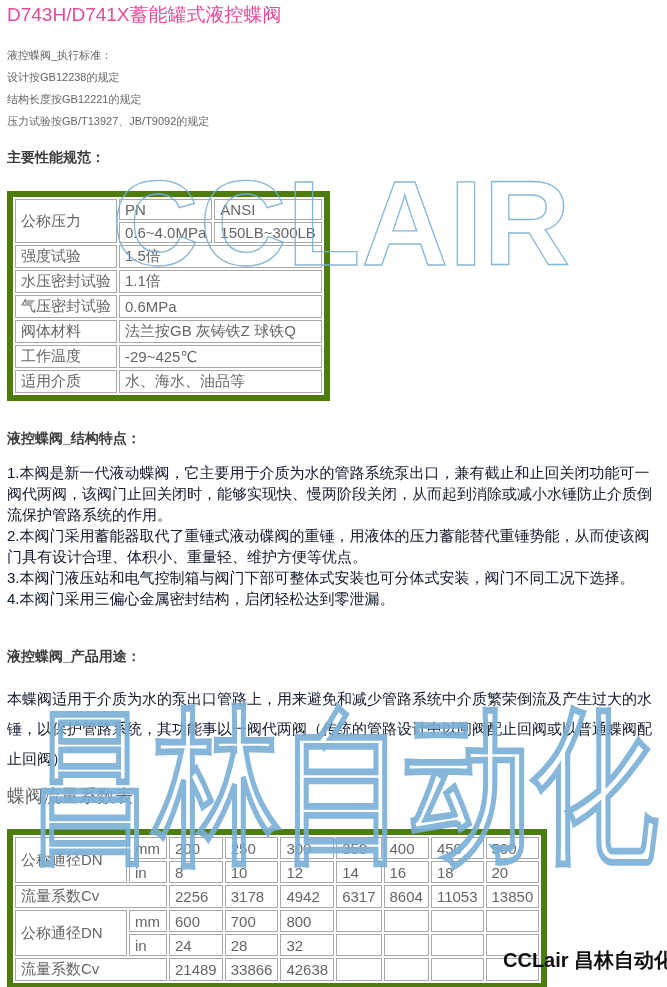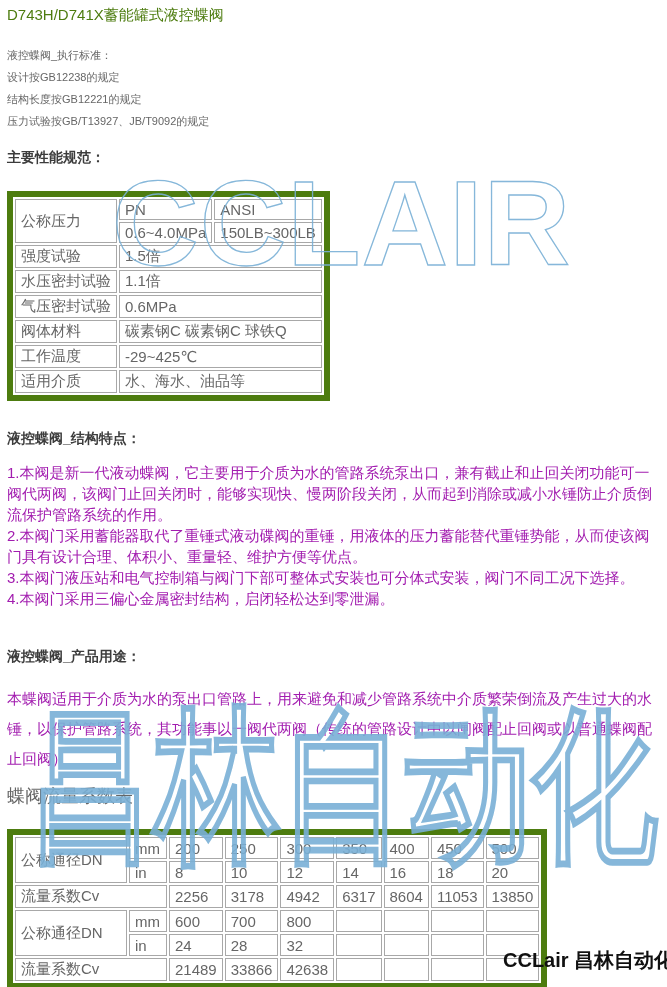--- a/index.html
+++ b/index.html
@@ -6,42 +6,42 @@
   html, body { margin: 0; padding: 0; }
   body {
     width: 667px; height: 987px;
     background: #ffffff;
     font-family: "Liberation Sans", "DejaVu Sans", sans-serif;
     color: #666666; font-size: 15px;
     position: relative; overflow: hidden;
   }
   .content { position: relative; z-index: 1; padding: 7px 8px 0 7px; }
 
-  .title { font-size: 15px; color: #4d7c0f; line-height: 16px; margin: 0 0 21px 0; }
+  .title { font-size: 19px; color: #ec4899; line-height: 16px; margin: 0 0 21px 0; }
   .std-line { font-size: 11px; line-height: 22px; color: #666; }
 
   .sec { font-size: 14px; font-weight: bold; color: #3c3c3c; margin: 0; line-height: 20px; }
   .sec-specs { margin-top: 15px; }
   .sec-feat  { margin-top: 27px; }
   .sec-usage { margin-top: 37px; }
 
   table.tbl {
     border-collapse: separate; border-spacing: 2px;
     border: 6px solid #4d7c0f; background: #fff;
   }
   table.tbl td {
     border: 1px solid #a8a8a8;
     padding: 1px 5px; font-size: 15px; color: #666;
     vertical-align: middle; white-space: nowrap;
   }
   table.spec { margin-top: 24px; }
   table.spec td { height: 21px; }
   .sp-c1 { width: 97px; } .sp-c2 { width: 87px; } .sp-c3 { width: 105px; margin-top: 32px; }
 
-  .para { font-size: 15px; line-height: 21px; margin: 14px 0 0 0; width: 652px; color: #a21caf; }
+  .para { font-size: 15px; line-height: 21px; margin: 14px 0 0 0; width: 652px; color: #0f172a; }
   .para p { margin: 0; }
   .usage { line-height: 30px; margin-top: 18px; }
 
   .flow-caption { margin-top: 12px; font-size: 18px; line-height: 20px; color: #666; }
   table.flow { margin-top: 23px; }
   table.flow td { height: 22px; }
   .fl-c1 { width: 112px; } .fl-c2 { width: 38px; } .fl-cd { width: 41px; }
 
   .wm {
     position: absolute; z-index: 2; pointer-events: none;
@@ -92,21 +92,21 @@
       <tr>
         <td class="sp-c1">水压密封试验</td>
         <td colspan="2">1.1倍</td>
       </tr>
       <tr>
         <td class="sp-c1">气压密封试验</td>
         <td colspan="2">0.6MPa</td>
       </tr>
       <tr>
         <td class="sp-c1">阀体材料</td>
-        <td colspan="2">碳素钢C 碳素钢C 球铁Q</td>
+        <td colspan="2">法兰按GB 灰铸铁Z 球铁Q</td>
       </tr>
       <tr>
         <td class="sp-c1">工作温度</td>
         <td colspan="2">-29~425℃</td>
       </tr>
       <tr>
         <td class="sp-c1">适用介质</td>
         <td colspan="2">水、海水、油品等</td>
       </tr>
     </tbody>

